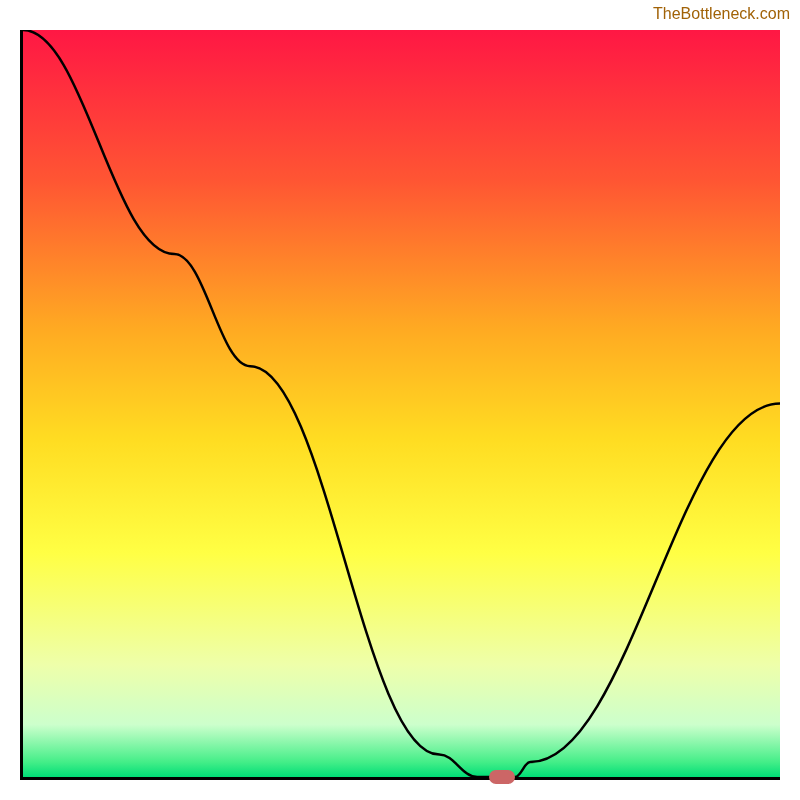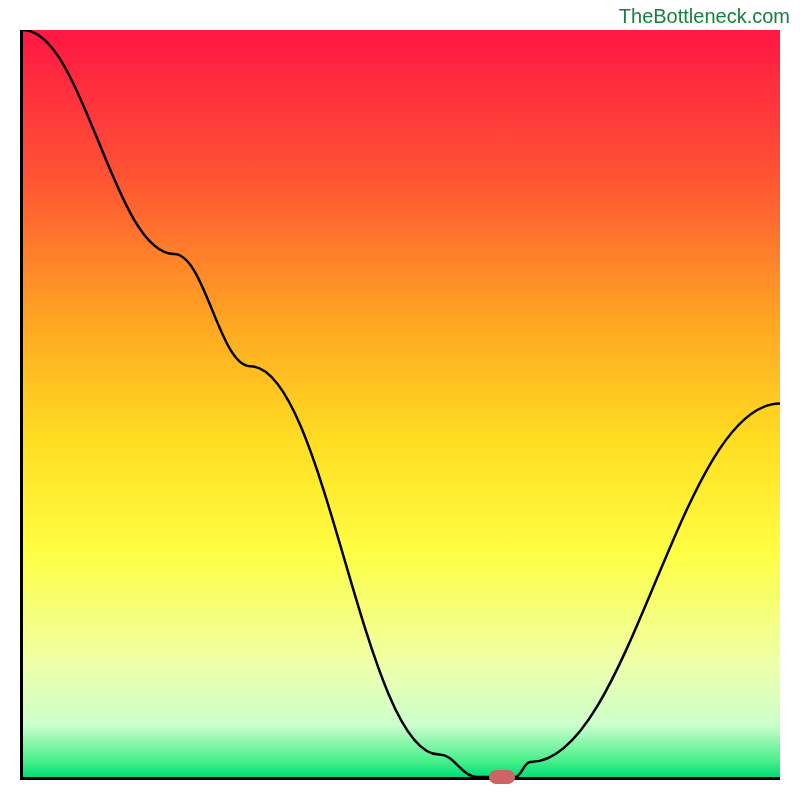--- a/index.html
+++ b/index.html
@@ -11,22 +11,22 @@
       width: 800px;
       height: 800px;
       background: white;
       position: relative;
       font-family: Arial, sans-serif;
     }
     .watermark {
       position: absolute;
       top: 5px;
       right: 10px;
-      color: #15803d;
-      font-size: 20px;
+      color: #a16207;
+      font-size: 16px;
       z-index: 10;
     }
     .chart-container {
       position: absolute;
       top: 30px;
       left: 20px;
       width: 760px;
       height: 750px;
       border: 3px solid black;
       border-top: none;

